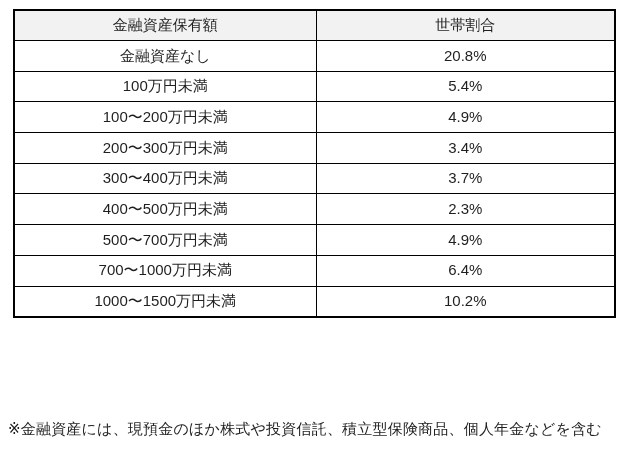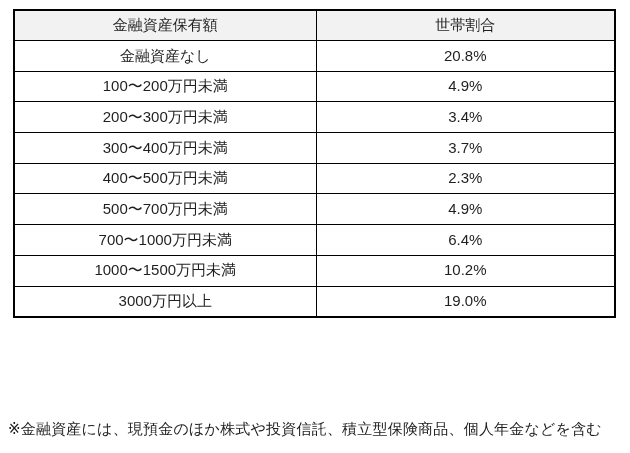--- a/index.html
+++ b/index.html
@@ -71,20 +71,24 @@
         <th>金融資産保有額</th>
         <th>世帯割合</th>
       </tr>
     </thead>
     <tbody id="table-body">
         <tr>
           <td>金融資産なし</td>
           <td>20.8%</td>
         </tr>
         <tr>
+          <td>100万円未満</td>
+          <td>5.4%</td>
+        </tr>
+        <tr>
           <td>100〜200万円未満</td>
           <td>4.9%</td>
         </tr>
         <tr>
           <td>200〜300万円未満</td>
           <td>3.4%</td>
         </tr>
         <tr>
           <td>300〜400万円未満</td>
           <td>3.7%</td>
@@ -98,21 +102,17 @@
           <td>4.9%</td>
         </tr>
         <tr>
           <td>700〜1000万円未満</td>
           <td>6.4%</td>
         </tr>
         <tr>
           <td>1000〜1500万円未満</td>
           <td>10.2%</td>
         </tr>
-        <tr>
-          <td>3000万円以上</td>
-          <td>19.0%</td>
-        </tr>
       </tbody>
   </table>
 </div>
 
 <div class="footnote">※金融資産には、現預金のほか株式や投資信託、積立型保険商品、個人年金などを含む</div>
 
 </body></html>

